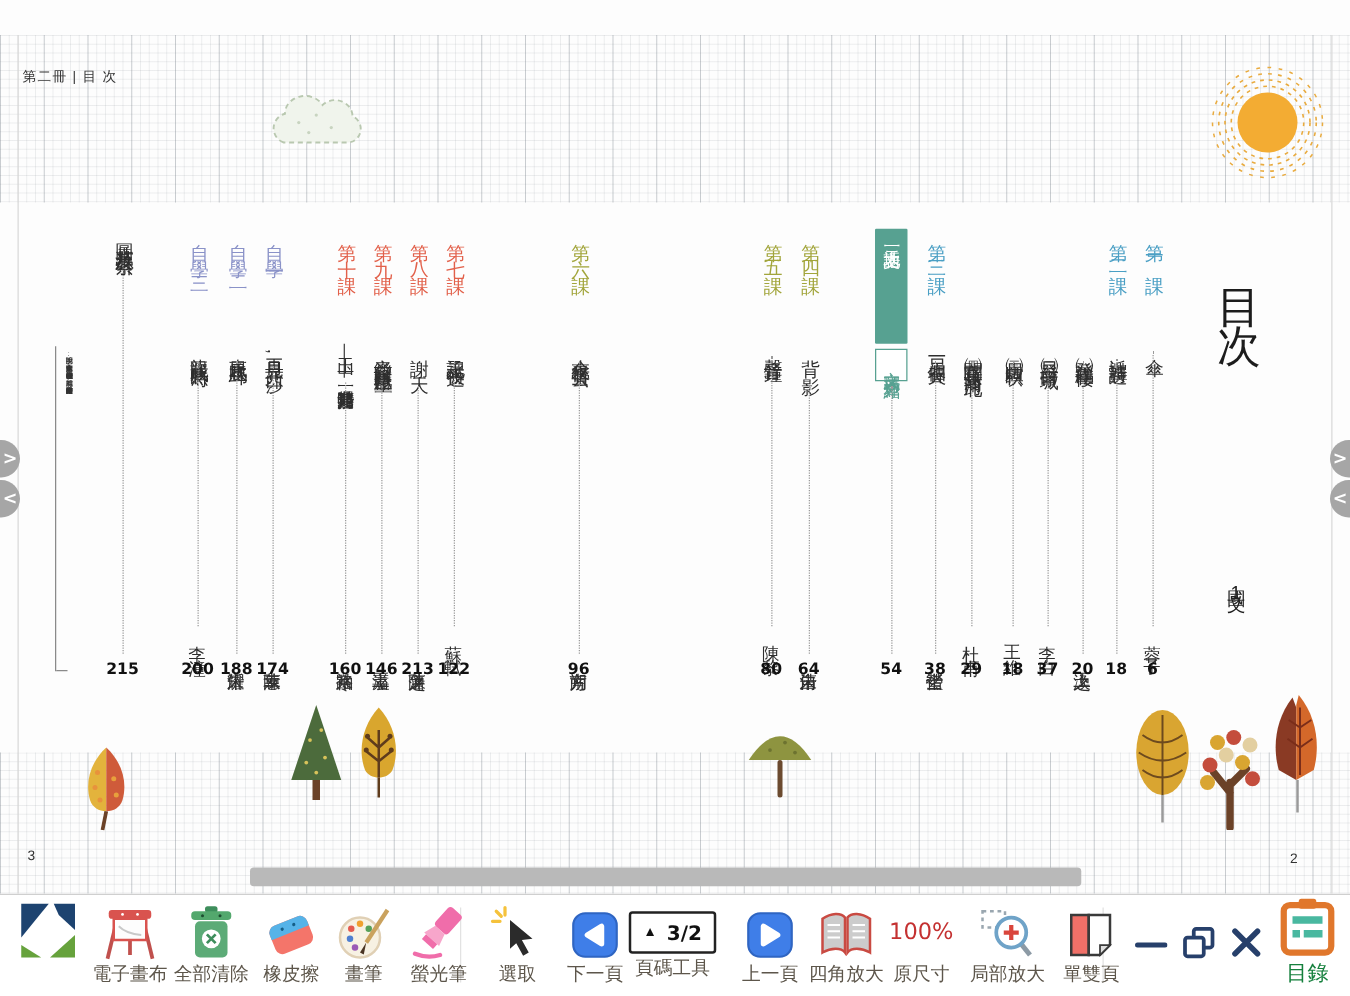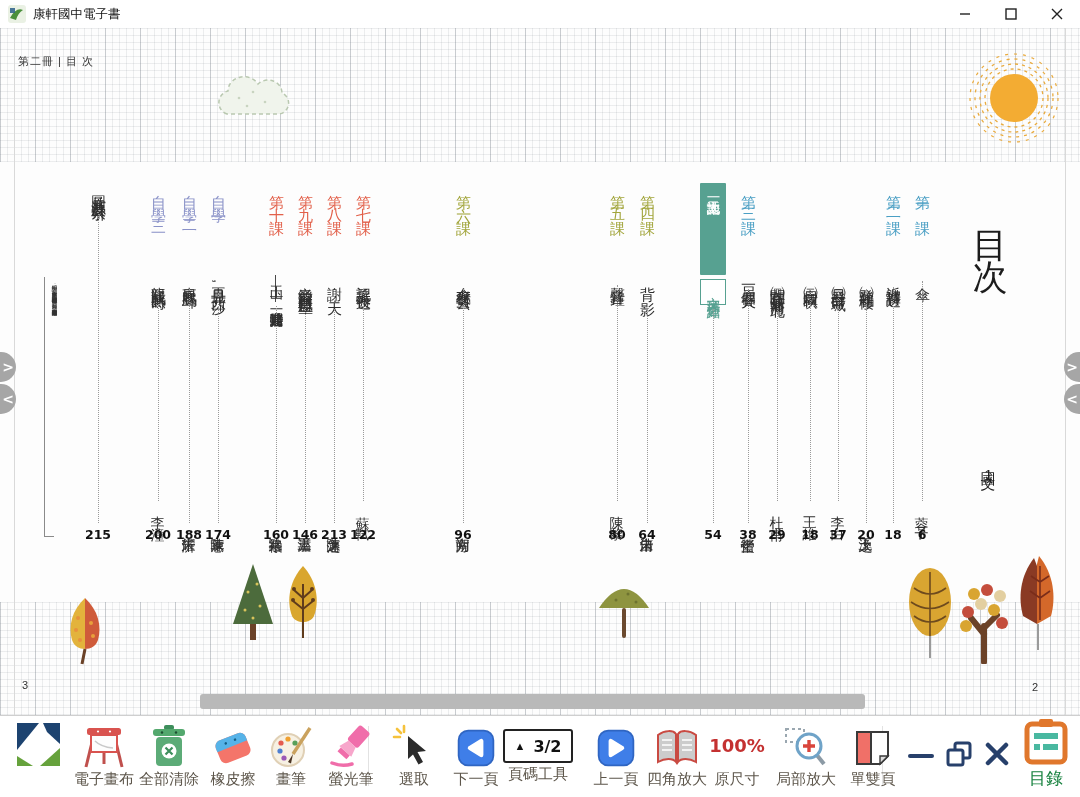--- a/index.html
+++ b/index.html
@@ -65,53 +65,28 @@
 
   
   .toolbar{position:absolute;left:0;top:715px;width:1080px;height:82px;background:#fff;border-top:1px solid #cfcfcf;}
   .tb-item{position:absolute;top:4px;text-align:center;}
   .tb-icon{height:48px;display:flex;align-items:flex-end;justify-content:center;}
   .tb-label{font-size:15px;color:#5d564b;margin-top:2px;white-space:nowrap;}
   .tb-divider{position:absolute;top:10px;width:1px;height:60px;background:#e2e2e2;}
   .pagebox{width:66px;height:30px;border:2px solid #222;border-radius:3px;background:#fff;display:flex;align-items:center;justify-content:center;gap:8px;margin:9px auto 0;}
   .pagebox .tri{font-size:11px;color:#111;}
   .pagebox .pv{font-size:16px;font-weight:bold;color:#111;font-family:"DejaVu Sans",sans-serif;}
-  .pct{font-size:18px;font-weight:bold;color:#c43131;font-family:"DejaVu Sans",sans-serif;line-height:44px;}
+  .pct{font-size:18px;font-weight:normal;color:#c43131;font-family:"DejaVu Sans",sans-serif;line-height:44px;}
   .toc-btn-label{font-size:17px;color:#15803d;margin-top:1px;}
 </style>
 </head>
 <body>
 
 <div class="window">
 
-  <div class="titlebar">
-    <svg class="app-ic" viewBox="0 0 18 18">
-      <rect width="18" height="18" rx="3" fill="#eaf1e4"></rect>
-      <path d="M2 13 Q8 2 15 5 Q10 8 8 15 Z" fill="#4a8f3c"></path>
-      <path d="M2 3 h5 v5 h-5 z" fill="#2c5f8a" opacity="0.85"></path>
-    </svg>
-    <span class="app-title">康軒國中電子書</span>
-    <div class="win-ctrls">
-      <div class="win-btn">
-        <svg width="12" height="12">
-            <path d="M1 6 h10" stroke="#222" stroke-width="1.4"></path>
-          </svg>
-      </div>
-      <div class="win-btn">
-        <svg width="12" height="12">
-            <rect x="1" y="1" width="10" height="10" fill="none" stroke="#222" stroke-width="1.4"></rect>
-          </svg>
-      </div>
-      <div class="win-btn">
-        <svg width="12" height="12">
-            <path d="M1 1 L11 11 M11 1 L1 11" stroke="#222" stroke-width="1.4"></path>
-          </svg>
-      </div>
-    </div>
-  </div>
 
   <div class="viewport">
     <div class="grid-band band-top"></div>
     <div class="grid-band band-bottom"></div>
     <div class="page-edge" style="left:14px"></div>
     <div class="page-edge" style="left:1065px"></div>
 
     <div class="breadcrumb">第二冊 | 目 次</div>
 
     <svg class="deco" style="left:205px;top:42px" width="100" height="54">

